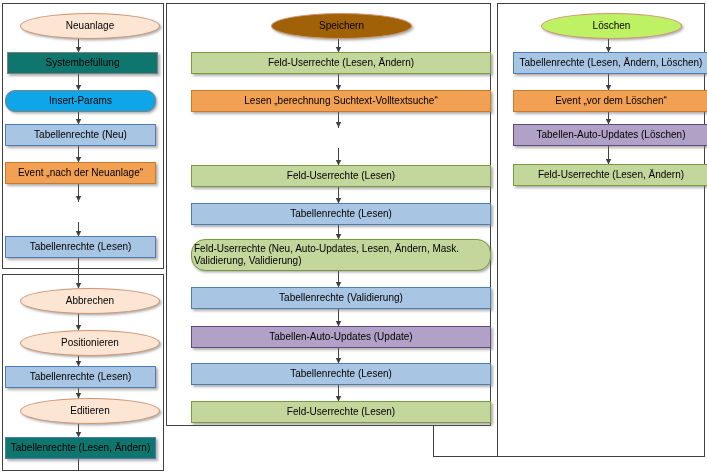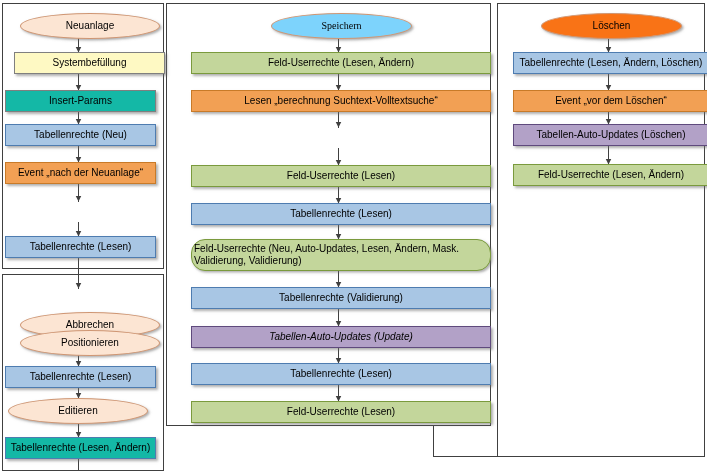--- a/index.html
+++ b/index.html
@@ -64,38 +64,38 @@
       <polyline points="338.5,307.5 338.5,326.5" fill="none" stroke="#404040" stroke-width="1" shape-rendering="crispEdges" marker-end="url(#arrowhead)"></polyline>
       <polyline points="338.5,346.5 338.5,363.5" fill="none" stroke="#404040" stroke-width="1" shape-rendering="crispEdges" marker-end="url(#arrowhead)"></polyline>
       <polyline points="338.5,383.5 338.5,401.5" fill="none" stroke="#404040" stroke-width="1" shape-rendering="crispEdges" marker-end="url(#arrowhead)"></polyline>
       <polyline points="608.5,37.5 608.5,52.5" fill="none" stroke="#404040" stroke-width="1" shape-rendering="crispEdges" marker-end="url(#arrowhead)"></polyline>
       <polyline points="608.5,72.5 608.5,90.5" fill="none" stroke="#404040" stroke-width="1" shape-rendering="crispEdges" marker-end="url(#arrowhead)"></polyline>
       <polyline points="608.5,110.5 608.5,124.5" fill="none" stroke="#404040" stroke-width="1" shape-rendering="crispEdges" marker-end="url(#arrowhead)"></polyline>
       <polyline points="608.5,144.5 608.5,164.5" fill="none" stroke="#404040" stroke-width="1" shape-rendering="crispEdges" marker-end="url(#arrowhead)"></polyline>
       <polyline points="433.5,425.5 433.5,456.5 497.5,456.5" fill="none" stroke="#404040" stroke-width="1" shape-rendering="crispEdges"></polyline>
     </svg>
 <div class="node ellipse" style="left: 20px; top: 13px; width: 134px; height: 24px; background: rgb(252, 229, 211); border-color: rgb(207, 150, 115);">Neuanlage</div>
-    <div class="node rect" style="left: 14px; top: 52px; width: 145px; height: 20px; background: #fef9c3; border-color: rgb(127, 127, 127);">Systembefüllung</div>
-    <div class="node rect" style="left: 5px; top: 90px; width: 145px; height: 20px; background: #14b8a6; border-color: rgb(127, 127, 127);">Insert-Params</div>
+    <div class="node rect" style="left: 7px; top: 52px; width: 145px; height: 20px; background: #0f766e; border-color: rgb(127, 127, 127);">Systembefüllung</div>
+    <div class="node rect" style="left: 5px; top: 90px; width: 145px; height: 20px; background: #0ea5e9; border-color: rgb(127, 127, 127); border-radius: 10px;">Insert-Params</div>
     <div class="node rect" style="left: 5px; top: 162px; width: 145px; height: 20px; background: rgb(242, 160, 84); border-color: rgb(200, 122, 40);">Event „nach der Neuanlage“</div>
     <div class="node rect" style="left: 5px; top: 124px; width: 145px; height: 20px; background: rgb(168, 198, 228); border-color: rgb(78, 124, 176);">Tabellenrechte (Neu)</div>
     <div class="node rect" style="left: 5px; top: 236px; width: 145px; height: 20px; background: rgb(168, 198, 228); border-color: rgb(78, 124, 176);">Tabellenrechte (Lesen)</div>
-    <div class="node ellipse" style="left: 20px; top: 288px; width: 134px; height: 24px; background: rgb(252, 229, 211); border-color: rgb(207, 150, 115); margin-top: 24px;">Abbrechen</div>
+    <div class="node ellipse" style="left: 20px; top: 288px; width: 134px; height: 24px; background: rgb(252, 229, 211); border-color: rgb(207, 150, 115);">Abbrechen</div>
     <div class="node ellipse" style="left: 20px; top: 330px; width: 134px; height: 24px; background: rgb(252, 229, 211); border-color: rgb(207, 150, 115);">Positionieren</div>
     <div class="node rect" style="left: 5px; top: 366px; width: 145px; height: 20px; background: rgb(168, 198, 228); border-color: rgb(78, 124, 176);">Tabellenrechte (Lesen)</div>
-    <div class="node ellipse" style="left: 8px; top: 398px; width: 134px; height: 24px; background: rgb(252, 229, 211); border-color: rgb(207, 150, 115);">Editieren</div>
-    <div class="node rect" style="left: 5px; top: 437px; width: 145px; height: 20px; background: #14b8a6; border-color: rgb(78, 124, 176);">Tabellenrechte (Lesen, Ändern)</div>
-    <div class="node ellipse" style="left: 271px; top: 13px; width: 135px; height: 24px; background: #7dd3fc; border-color: rgb(207, 150, 115); font-family: Liberation Serif, serif;">Speichern</div>
+    <div class="node ellipse" style="left: 20px; top: 398px; width: 134px; height: 24px; background: rgb(252, 229, 211); border-color: rgb(207, 150, 115);">Editieren</div>
+    <div class="node rect" style="left: 5px; top: 437px; width: 145px; height: 20px; background: #0f766e; border-color: rgb(78, 124, 176);">Tabellenrechte (Lesen, Ändern)</div>
+    <div class="node ellipse" style="left: 271px; top: 13px; width: 135px; height: 24px; background: #a16207; border-color: rgb(207, 150, 115);">Speichern</div>
     <div class="node rect" style="left: 191px; top: 52px; width: 294px; height: 20px; background: rgb(195, 214, 155); border-color: rgb(122, 154, 61);">Feld-Userrechte (Lesen, Ändern)</div>
     <div class="node rect" style="left: 191px; top: 90px; width: 294px; height: 20px; background: rgb(242, 160, 84); border-color: rgb(200, 122, 40);">Lesen „berechnung Suchtext-Volltextsuche“</div>
     <div class="node rect" style="left: 191px; top: 165px; width: 294px; height: 20px; background: rgb(195, 214, 155); border-color: rgb(122, 154, 61);">Feld-Userrechte (Lesen)</div>
     <div class="node rect" style="left: 191px; top: 203px; width: 294px; height: 20px; background: rgb(168, 198, 228); border-color: rgb(78, 124, 176);">Tabellenrechte (Lesen)</div>
     <div class="node rect wrap" style="left: 191px; top: 239px; width: 294px; height: 30px; background: rgb(195, 214, 155); border-color: rgb(122, 154, 61);">Feld-Userrechte (Neu, Auto-Updates, Lesen, Ändern, Mask. Validierung, Validierung)</div>
     <div class="node rect" style="left: 191px; top: 287px; width: 294px; height: 20px; background: rgb(168, 198, 228); border-color: rgb(78, 124, 176);">Tabellenrechte (Validierung)</div>
-    <div class="node rect" style="left: 191px; top: 326px; width: 294px; height: 20px; background: rgb(178, 161, 199); border-color: rgb(95, 74, 125); font-style: italic;">Tabellen-Auto-Updates (Update)</div>
+    <div class="node rect" style="left: 191px; top: 326px; width: 294px; height: 20px; background: rgb(178, 161, 199); border-color: rgb(95, 74, 125);">Tabellen-Auto-Updates (Update)</div>
     <div class="node rect" style="left: 191px; top: 363px; width: 294px; height: 20px; background: rgb(168, 198, 228); border-color: rgb(78, 124, 176);">Tabellenrechte (Lesen)</div>
     <div class="node rect" style="left: 191px; top: 401px; width: 294px; height: 20px; background: rgb(195, 214, 155); border-color: rgb(122, 154, 61);">Feld-Userrechte (Lesen)</div>
-    <div class="node ellipse" style="left: 541px; top: 13px; width: 135px; height: 24px; background: #f97316; border-color: rgb(207, 150, 115);">Löschen</div>
+    <div class="node ellipse" style="left: 541px; top: 13px; width: 135px; height: 24px; background: #bef264; border-color: rgb(207, 150, 115);">Löschen</div>
     <div class="node rect" style="left: 513px; top: 52px; width: 190px; height: 20px; background: rgb(168, 198, 228); border-color: rgb(78, 124, 176);">Tabellenrechte (Lesen, Ändern, Löschen)</div>
     <div class="node rect" style="left: 513px; top: 90px; width: 190px; height: 20px; background: rgb(242, 160, 84); border-color: rgb(200, 122, 40);">Event „vor dem Löschen“</div>
     <div class="node rect" style="left: 513px; top: 124px; width: 190px; height: 20px; background: rgb(178, 161, 199); border-color: rgb(95, 74, 125);">Tabellen-Auto-Updates (Löschen)</div>
     <div class="node rect" style="left: 513px; top: 164px; width: 190px; height: 20px; background: rgb(195, 214, 155); border-color: rgb(122, 154, 61);">Feld-Userrechte (Lesen, Ändern)</div>
   </div>
 
 </body></html>

